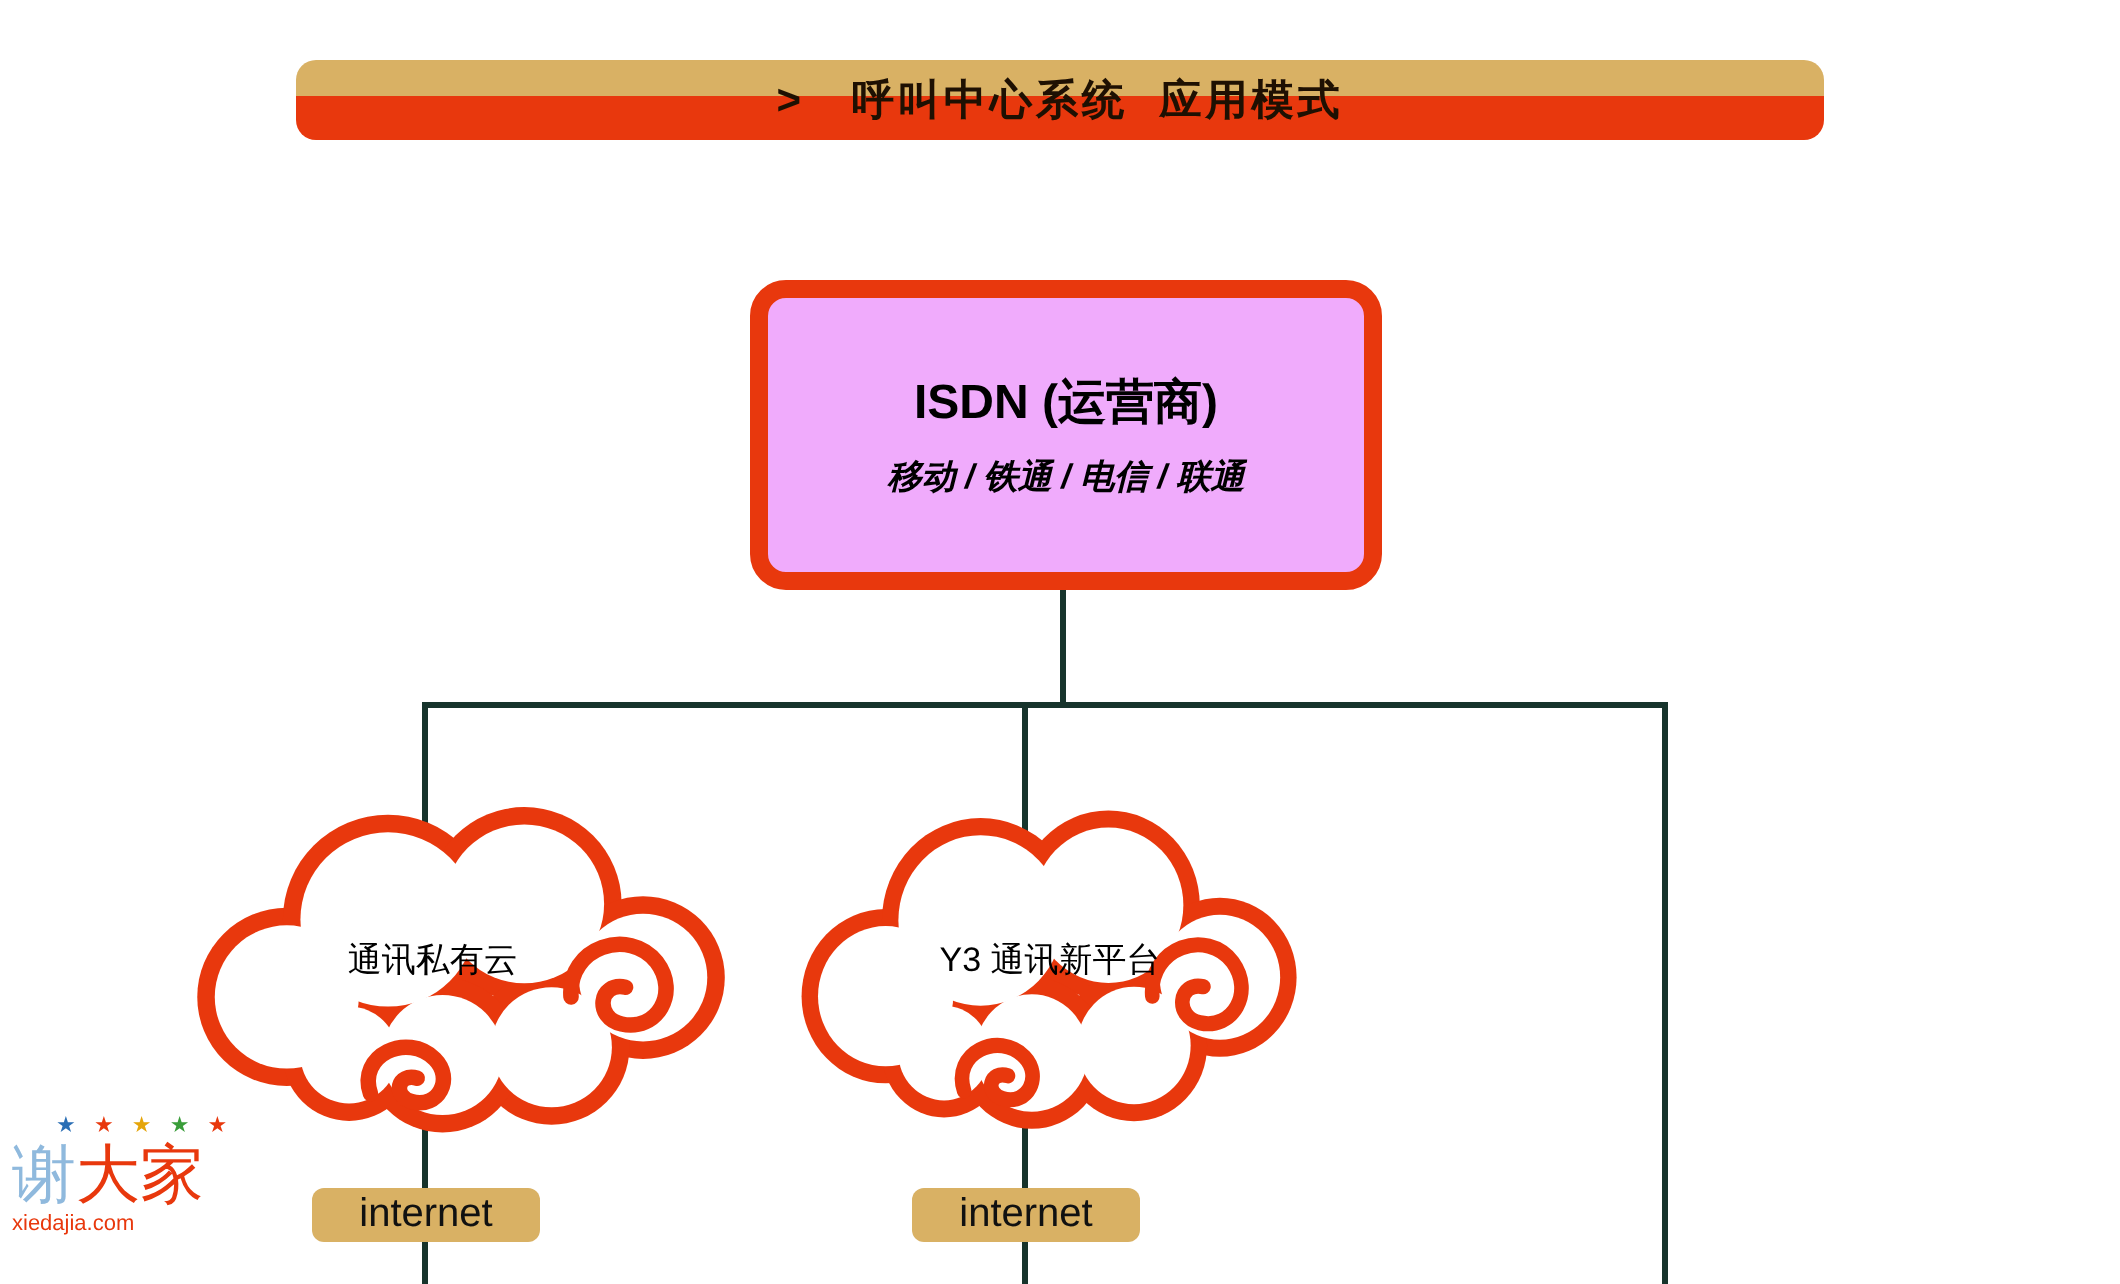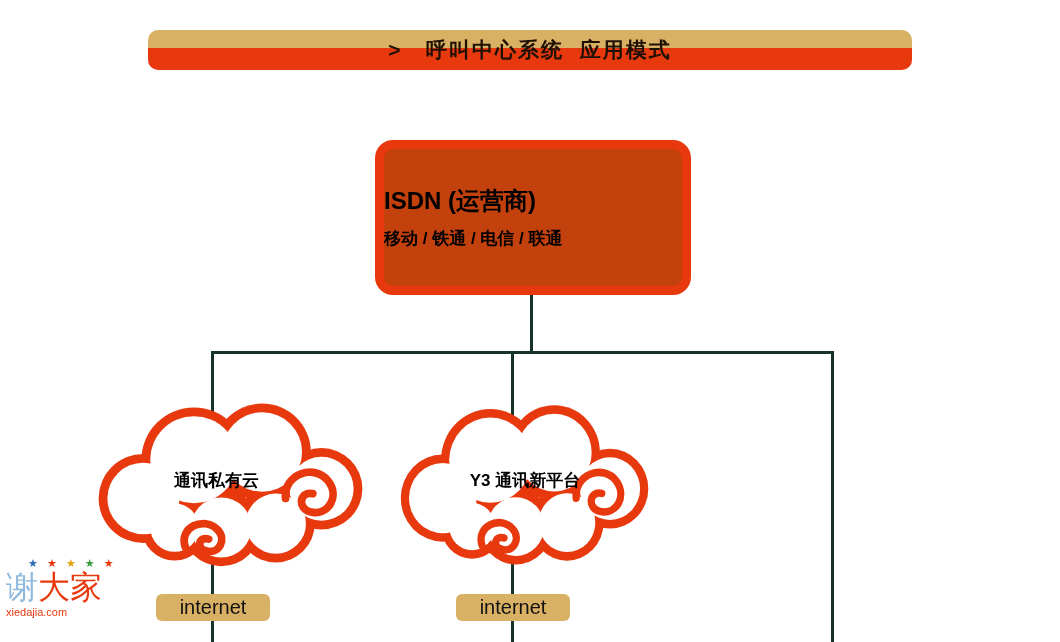--- a/index.html
+++ b/index.html
@@ -18,32 +18,32 @@
   
   .line { position:absolute; background:#17342c; z-index:1; }
   .line-stem   { left:530px; top:293px; width:3px;  height:61px; }
   .line-h      { left:211px; top:351px; width:623px; height:3px; }
   .line-vleft  { left:211px; top:351px; width:3px; height:291px; }
   .line-vmid   { left:511px; top:351px; width:3px; height:291px; }
   .line-vright { left:831px; top:351px; width:3px; height:291px; }
 
   
   .isdn-box { position:absolute; left:375px; top:140px; width:316px; height:155px;
-              background:#c2410c; border:9px solid #e8380d; border-radius:18px; z-index:2;
-              display:flex; flex-direction:column; justify-content:center; }
+              background:#f0abfc; border:9px solid #e8380d; border-radius:18px; z-index:2;
+              display:flex; flex-direction:column; align-items:center; justify-content:center; }
   .isdn-title { font-size:24px; font-weight:bold; color:#000; }
-  .isdn-subtitle { font-size:17px; font-weight:bold; color:#000; margin-top:10px; }
+  .isdn-subtitle { font-size:17px; font-weight:bold; color:#000; margin-top:10px;font-style:italic; }
 
   
   .cloud { position:absolute; z-index:2; }
   .cloud svg { display:block; }
   .cloud-left  { left:85px;  top:390px; width:292px; height:184px; }
   .cloud-mid   { left:388px; top:392px; width:274px; height:180px; }
   .cloud-label { position:absolute; transform:translate(-50%,-50%); font-size:17px;
-                 font-weight:bold; color:#000; white-space:nowrap; }
+                 font-weight:normal; color:#000; white-space:nowrap; }
   .cloud-left  .cloud-label { left:45%; top:49%; }
   .cloud-mid   .cloud-label { left:50%; top:49%; }
 
   
   .dedicated-label { position:absolute; left:712px; top:481px; width:246px; height:33px;
                      background:#e8380d; color:#fff; font-size:17px; font-weight:bold;
                      display:flex; align-items:center; justify-content:center;
                      white-space:pre; z-index:3; }
 
   

